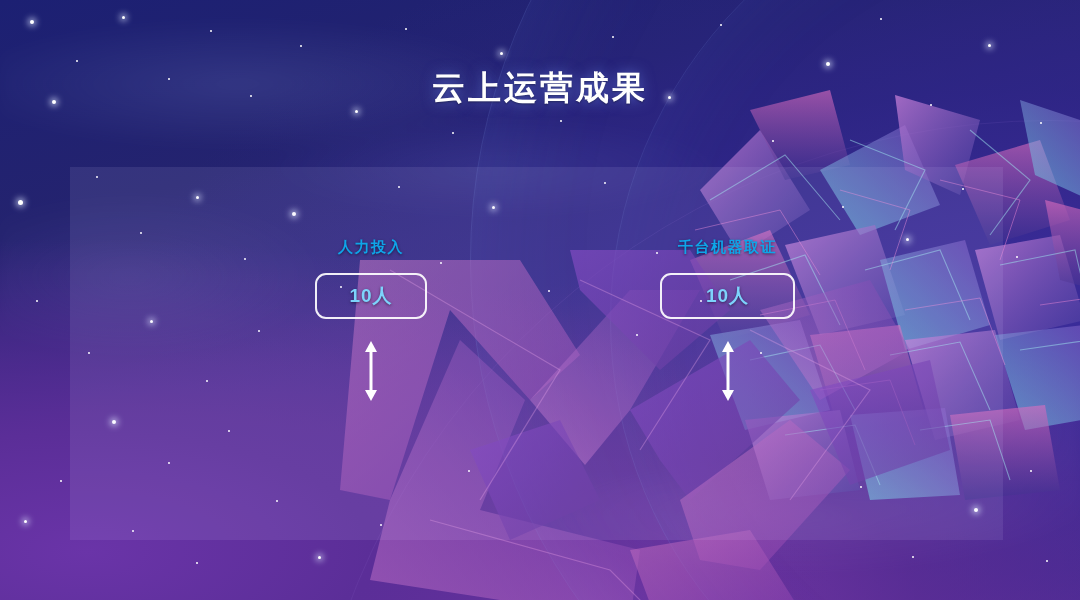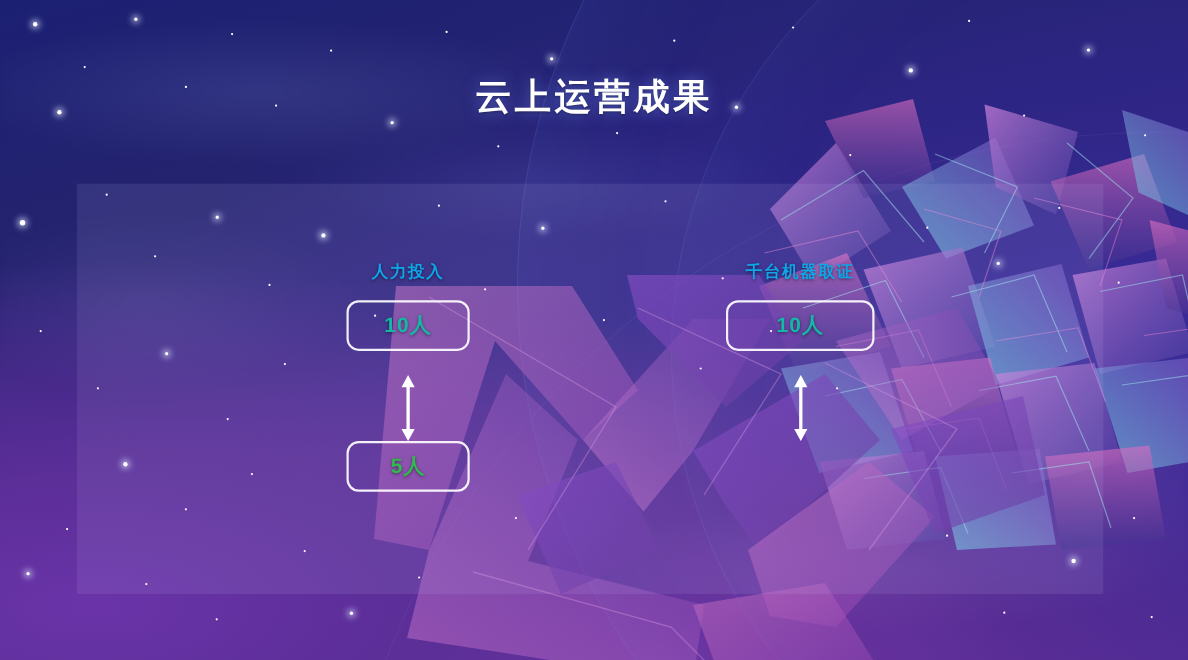--- a/index.html
+++ b/index.html
@@ -82,21 +82,21 @@
   .vbox{
     margin-top:16px;
     border:2px solid rgba(255,255,255,.92);
     border-radius:11px;
     height:46px;
     display:flex; align-items:center; justify-content:center;
     font-size:19px; font-weight:bold; letter-spacing:1px;
     white-space:nowrap;
     text-shadow:0 1px 3px rgba(0,0,0,.5);
   }
-  .vbox.before{ color:#14b8a6; }
+  .vbox.before{ color:#7dd3fc; }
   .vbox.after { color:#2fbb4c; }
 
   .vbox.after-pos{ position:absolute; top:163px; left:0; right:0; margin-top:0; }
 
   .connector{ position:absolute; left:50%; transform:translateX(-50%); top:103px; height:60px; width:16px; }
   .connector svg{ display:block; }
 </style>
 </head>
 <body>
 
@@ -280,21 +280,20 @@
     <div class="col" style="left:315px; width:112px;">
       <div class="col-label">人力投入</div>
       <div class="vbox before">10人</div>
       <div class="connector">
         <svg width="16" height="60" viewBox="0 0 16 60">
           <line x1="8" y1="8" x2="8" y2="52" stroke="#ffffff" stroke-width="3"></line>
           <polygon points="8,0 2,11 14,11" fill="#ffffff"></polygon>
           <polygon points="8,60 2,49 14,49" fill="#ffffff"></polygon>
         </svg>
       </div>
-      <div class="vbox after after-pos">5人</div>
     </div>
 
 
     <div class="col" style="left:660px; width:135px;">
       <div class="col-label">千台机器取证</div>
       <div class="vbox before">10人</div>
       <div class="connector">
         <svg width="16" height="60" viewBox="0 0 16 60">
           <line x1="8" y1="8" x2="8" y2="52" stroke="#ffffff" stroke-width="3"></line>
           <polygon points="8,0 2,11 14,11" fill="#ffffff"></polygon>

